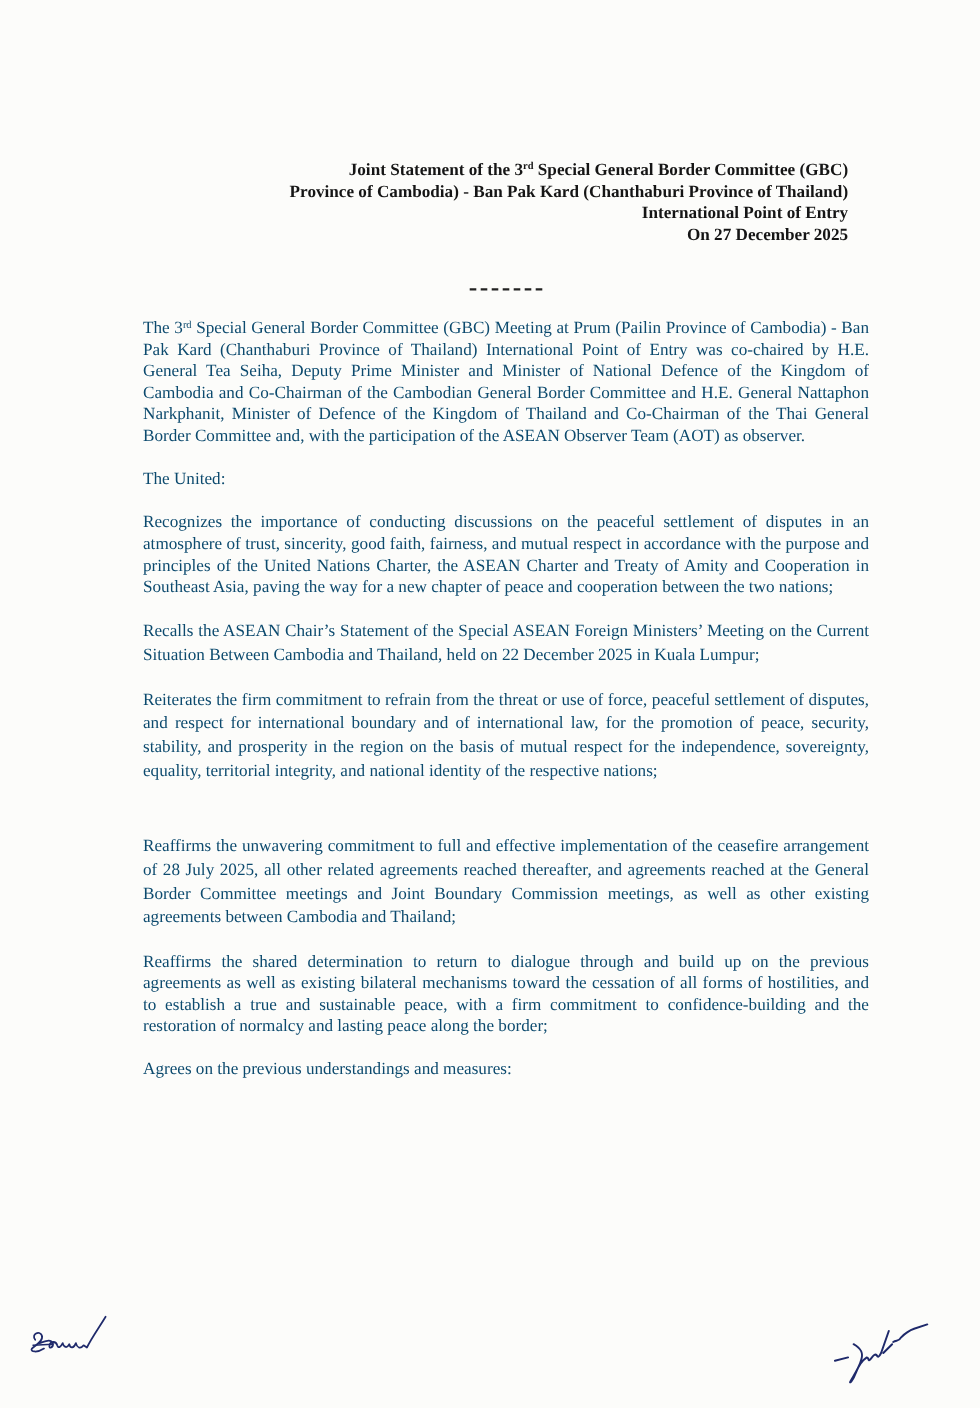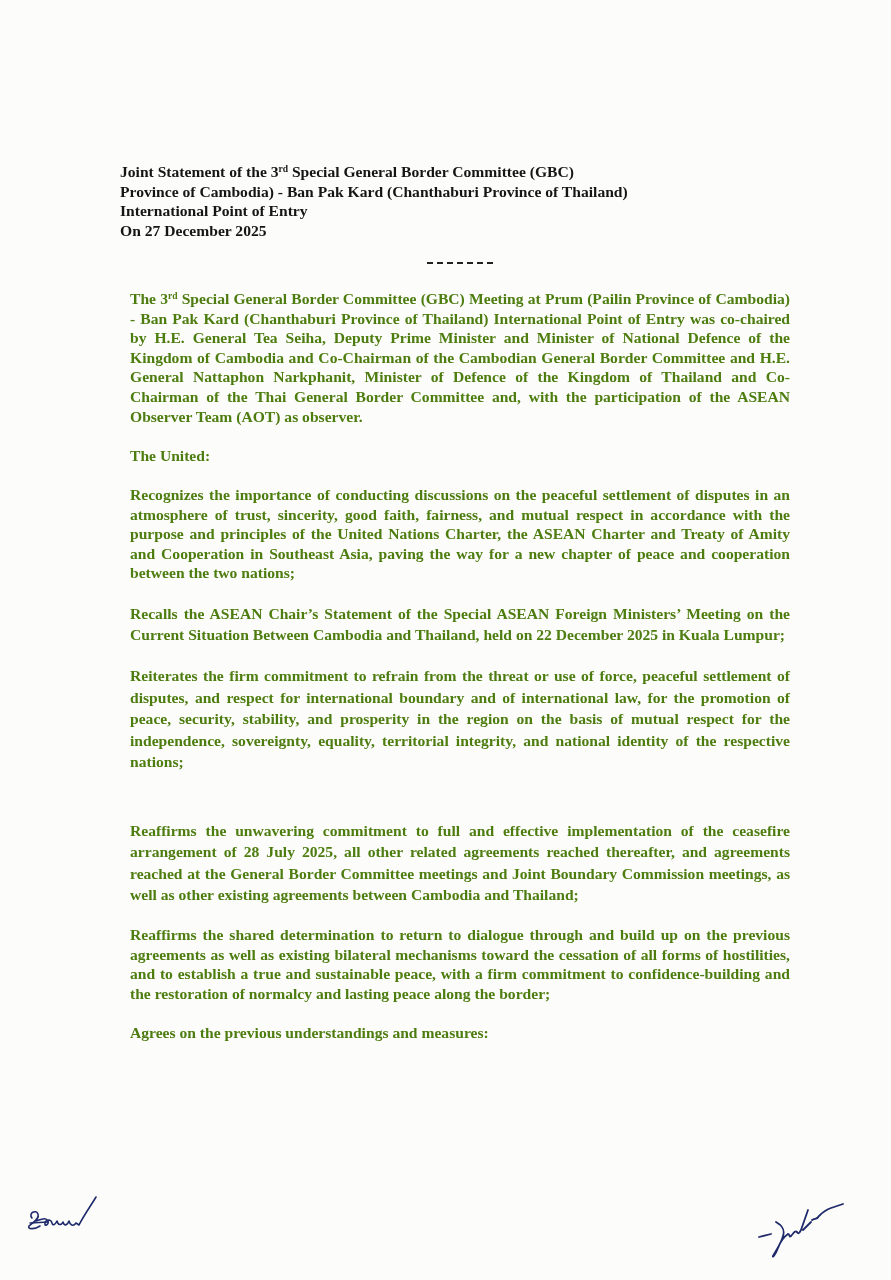--- a/index.html
+++ b/index.html
@@ -20,46 +20,44 @@
     left: 0; top: 0;
     width: 891px;
     height: 1280px;
     background: #fcfcfa;
   }
   .title-block {
     position: absolute;
     left: 120px;
     top: 145px;
     width: 651px;
-    text-align: left;
+    text-align: right;
     font-weight: bold;
     font-size: 15.6px;
     line-height: 19.5px;
     color: #151515;
-    margin-top: 17px;
   }
   .title-block .line { display: block; white-space: nowrap; }
   .title-block sup { font-size: 9.5px; line-height: 0; vertical-align: 5px; }
   .title-rule {
     position: absolute;
     left: 427px;
     top: 262px;
     width: 66px;
     height: 0;
     border-top: 2px dashed #222;
   }
   .body-text {
     position: absolute;
     left: 130px;
     top: 289px;
     width: 660px;
     font-size: 15.6px;
     line-height: 19.6px;
-    color: #4d7c0f;
-    font-weight: bold;
+    color: #0c4a6e;
   }
   .para {
     margin: 0 0 19.6px 0;
     text-align: justify;
   }
   .para sup { font-size: 9.5px; line-height: 0; vertical-align: 5px; }
   .sig {
     position: absolute;
   }
   .sig svg { display: block; }

